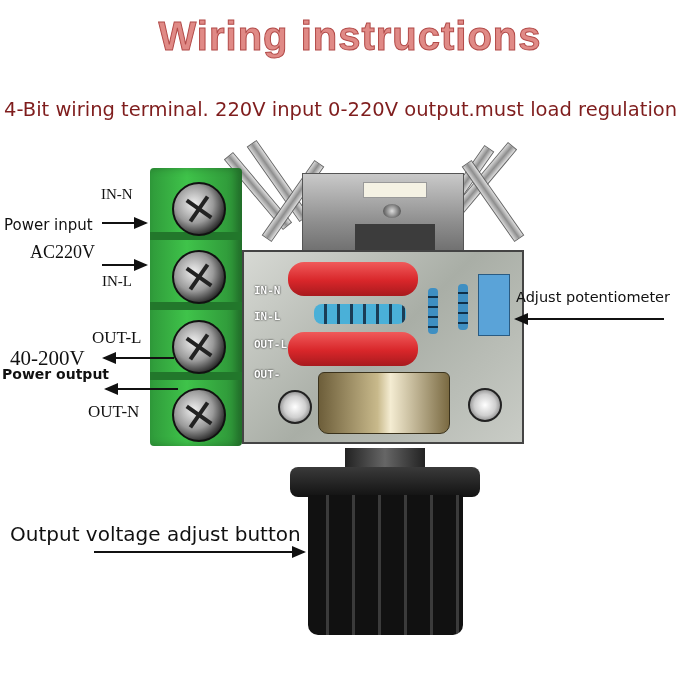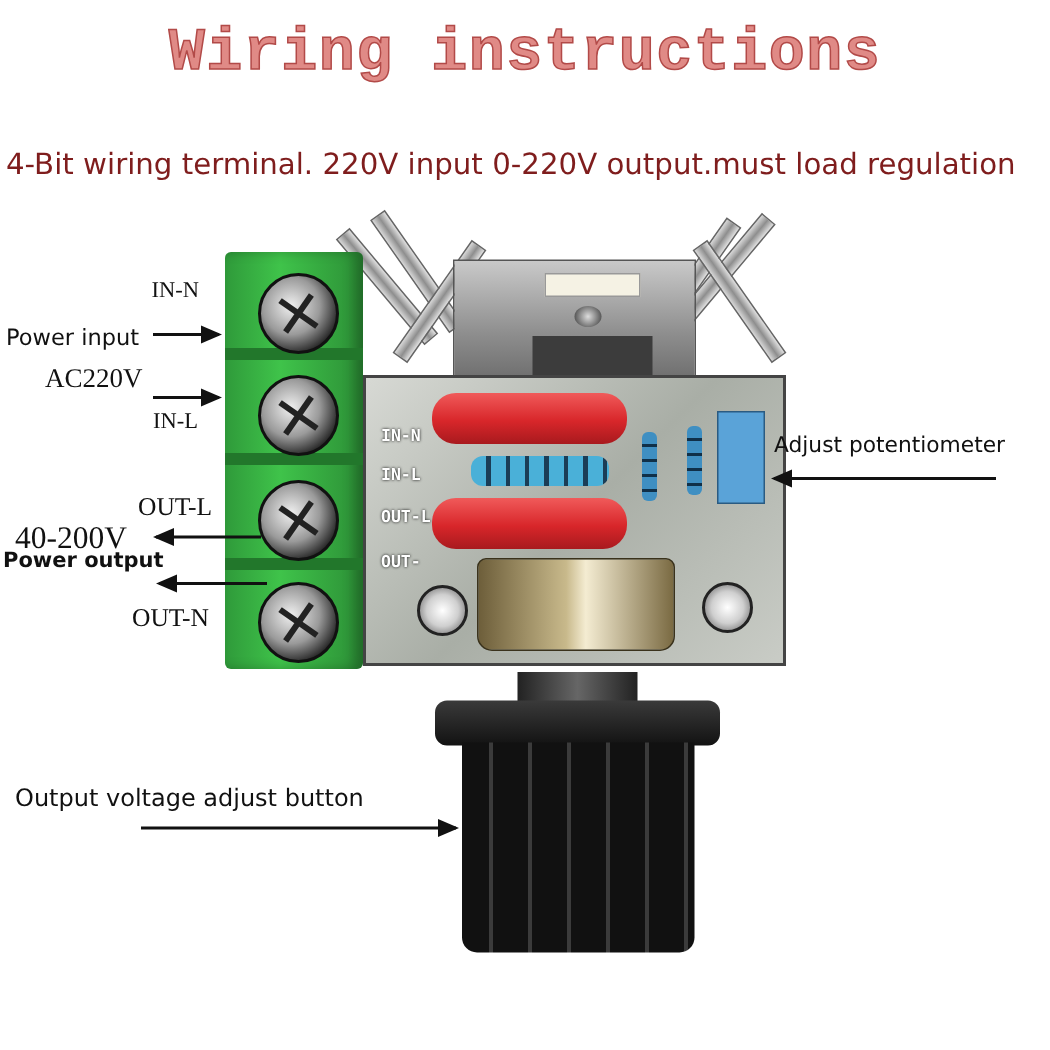--- a/index.html
+++ b/index.html
@@ -4,41 +4,41 @@
   <style>
     html, body { margin: 0; padding: 0; background: #ffffff; }
     body { width: 700px; height: 700px; position: relative; overflow: hidden; font-family: "DejaVu Sans", sans-serif; }
     .abs { position: absolute; }
 
     .title {
       left: 0; top: 14px; width: 700px; text-align: center;
       font-size: 40px; font-weight: bold; letter-spacing: 1px;
       color: #e08a86;
       -webkit-text-stroke: 1px #b24a48;
-      font-family: Liberation Mono, monospace;
+      font-family: Liberation Sans, sans-serif;
     }
     .subtitle {
       left: 4px; top: 98px; width: 696px;
       font-size: 19.5px; color: #7f1d1d; white-space: nowrap;
       font-family: "DejaVu Sans", sans-serif;
     }
 
     
     .serif-label { font-family: "Liberation Serif", serif; color: #111; font-size: 16px; }
     .sans-label { font-family: "DejaVu Sans", sans-serif; color: #111; }
     .lbl-in-n { left: 101px; top: 186px; font-size: 15px; }
     .lbl-ac { left: 30px; top: 214px; font-size: 18px; margin-top: 28px; }
     .lbl-pin { left: 4px; top: 216px; font-size: 15px; }
     .lbl-in-l { left: 102px; top: 273px; font-size: 15px; }
     .lbl-out-l { left: 92px; top: 328px; font-size: 17px; }
     .lbl-5200 { left: 10px; top: 346px; font-size: 21px; }
     .lbl-pout { left: 2px; top: 366px; font-size: 14px; font-weight: bold; }
     .lbl-out-n { left: 88px; top: 402px; font-size: 17px; }
     .lbl-adj-pot { left: 516px; top: 289px; font-size: 14.5px; font-weight: normal; }
-    .lbl-out-btn { left: 10px; top: 522px; font-size: 16px; }
+    .lbl-out-btn { left: 10px; top: 522px; font-size: 20px; }
 
     
     .arrow { height: 2px; background: #111; }
     .arrow.right::after {
       content: ""; position: absolute; right: -2px; top: -5px;
       border-left: 14px solid #111; border-top: 6px solid transparent; border-bottom: 6px solid transparent;
     }
     .arrow.left::before {
       content: ""; position: absolute; left: -2px; top: -5px;
       border-right: 14px solid #111; border-top: 6px solid transparent; border-bottom: 6px solid transparent;

